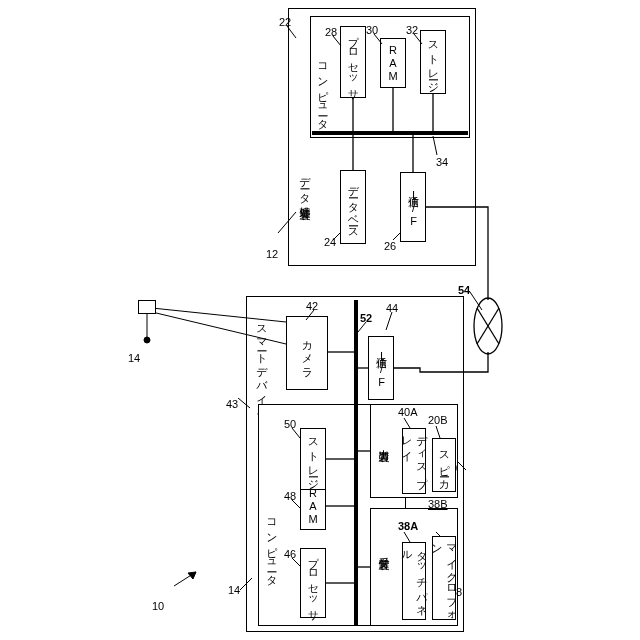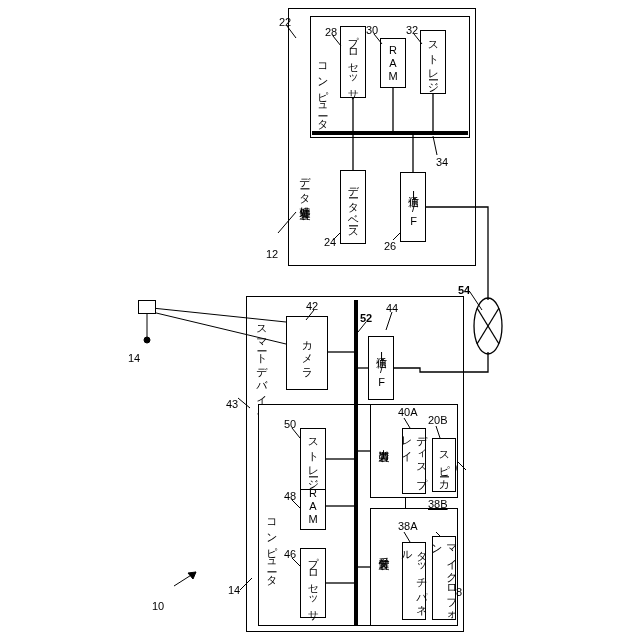--- a/index.html
+++ b/index.html
@@ -90,21 +90,21 @@
   </div>
   <div class="num" style="left:284px;top:418px;">50</div>
 
   <div class="box" style="left:370px;top:508px;width:88px;height:118px;"></div>
   <div class="lbl vt" style="left:378px;top:548px;">受付装置</div>
   <div class="num" style="left:450px;top:586px;">38</div>
 
   <div class="box ctr" style="left:402px;top:542px;width:24px;height:78px;">
     <span class="vt boxtext">タッチパネル</span>
   </div>
-  <div class="num" style="left:398px;top:520px;">38A</div>
+  <div class="num" style="left:398px;top:520px;font-weight:bold;">38A</div>
 
   <div class="box ctr" style="left:432px;top:536px;width:24px;height:84px;">
     <span class="vt boxtext">マイクロフォン</span>
   </div>
   <div class="num" style="left:428px;top:498px;text-decoration:underline;">38B</div>
 
   <div class="box" style="left:370px;top:404px;width:88px;height:94px;"></div>
   <div class="lbl vt" style="left:378px;top:440px;">出力装置</div>
   <div class="num" style="left:445px;top:462px;">40</div>
 

